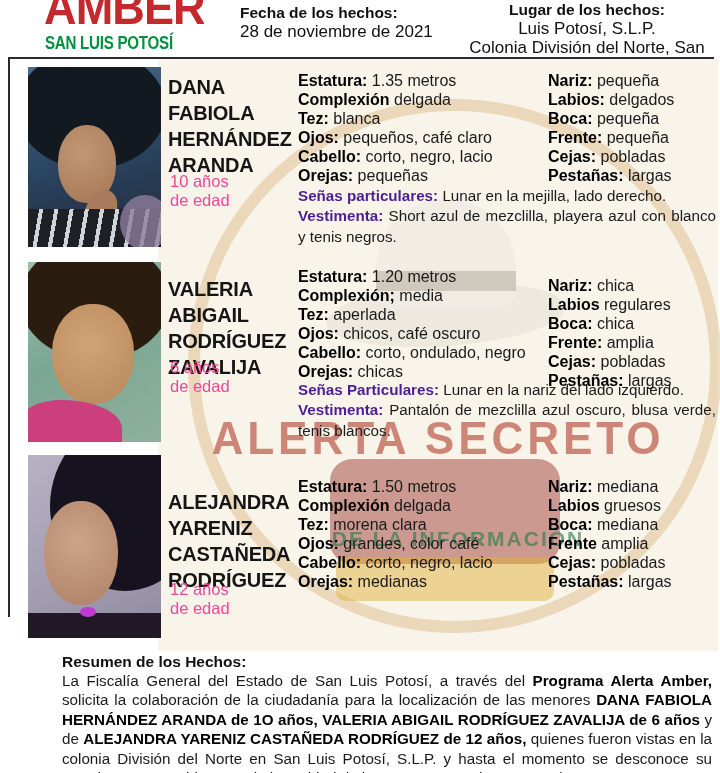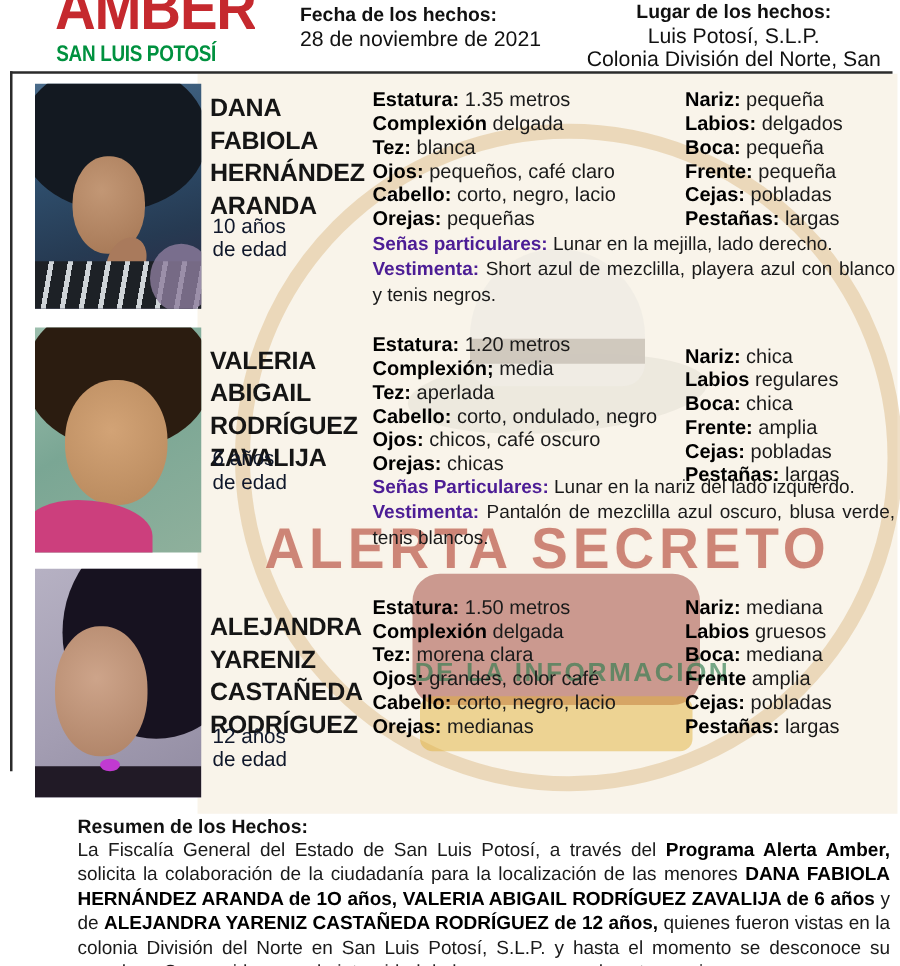--- a/index.html
+++ b/index.html
@@ -38,21 +38,21 @@
   .wm-band{position:absolute;left:120px;top:468px;width:360px;text-align:center;
     font-size:21px;font-weight:bold;letter-spacing:2px;color:rgba(46,125,79,.65);white-space:nowrap;}
   .wm-yellow{position:absolute;left:178px;top:498px;width:218px;height:44px;border-radius:10px;
     background:rgba(226,177,60,.5);}
   
   .row{position:absolute;left:0;width:664px;z-index:1;}
   .ph{position:absolute;left:28px;width:133px;height:180px;overflow:hidden;}
   .ph div{position:absolute;}
   .name{position:absolute;left:168px;font-size:20px;line-height:26px;font-weight:bold;
     letter-spacing:-0.2px;color:#151515;}
-  .age{position:absolute;left:170px;font-size:16.5px;line-height:19px;color:#0f172a;}
+  .age{position:absolute;left:170px;font-size:16.5px;line-height:19px;color:#ec4899;}
   .col{position:absolute;}
   .col-l{left:298px;}
   .col-r{left:548px;}
   .pline{font-size:16px;line-height:19px;white-space:nowrap;color:#1a1a1a;}
   .pline b{color:#000;}
   .senas{position:absolute;left:298px;width:418px;font-size:15.2px;line-height:20.3px;
     text-align:justify;color:#1a1a1a;}
   .senas b{color:#4c1d95;}
   
   .ph1{background:linear-gradient(165deg,#4a6b8a 0%,#2e4d6b 38%,#263a52 68%,#2f2742 100%);}
@@ -158,22 +158,22 @@
     </div>
     <div class="name" style="top:14px;">VALERIA<br>ABIGAIL<br>RODRÍGUEZ<br>ZAVALIJA</div>
     <div class="age" style="top:96px;">
       <div>6 años</div>
       <div>de edad</div>
     </div>
     <div class="col col-l" style="top:5px;">
         <div class="pline"><b>Estatura:</b> 1.20 metros</div>
         <div class="pline"><b>Complexión;</b> media</div>
         <div class="pline"><b>Tez:</b> aperlada</div>
+        <div class="pline"><b>Ojos:</b> chicos, café oscuro</div>
         <div class="pline"><b>Cabello:</b> corto, ondulado, negro</div>
-        <div class="pline"><b>Ojos:</b> chicos, café oscuro</div>
         <div class="pline"><b>Orejas:</b> chicas</div>
       </div>
     <div class="col col-r" style="top:14px;">
         <div class="pline"><b>Nariz:</b> chica</div>
         <div class="pline"><b>Labios</b> regulares</div>
         <div class="pline"><b>Boca:</b> chica</div>
         <div class="pline"><b>Frente:</b> amplia</div>
         <div class="pline"><b>Cejas:</b> pobladas</div>
         <div class="pline"><b>Pestañas:</b> largas</div>
       </div>

